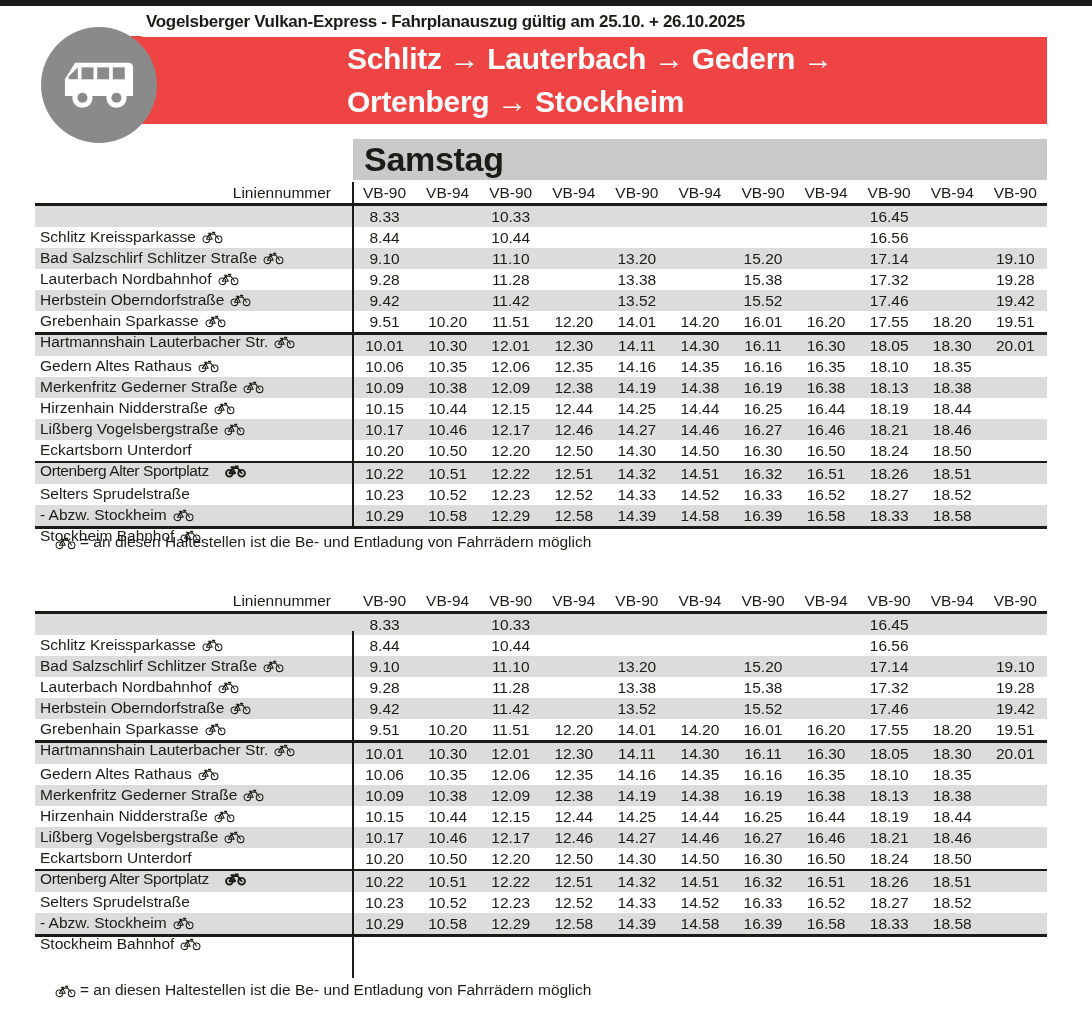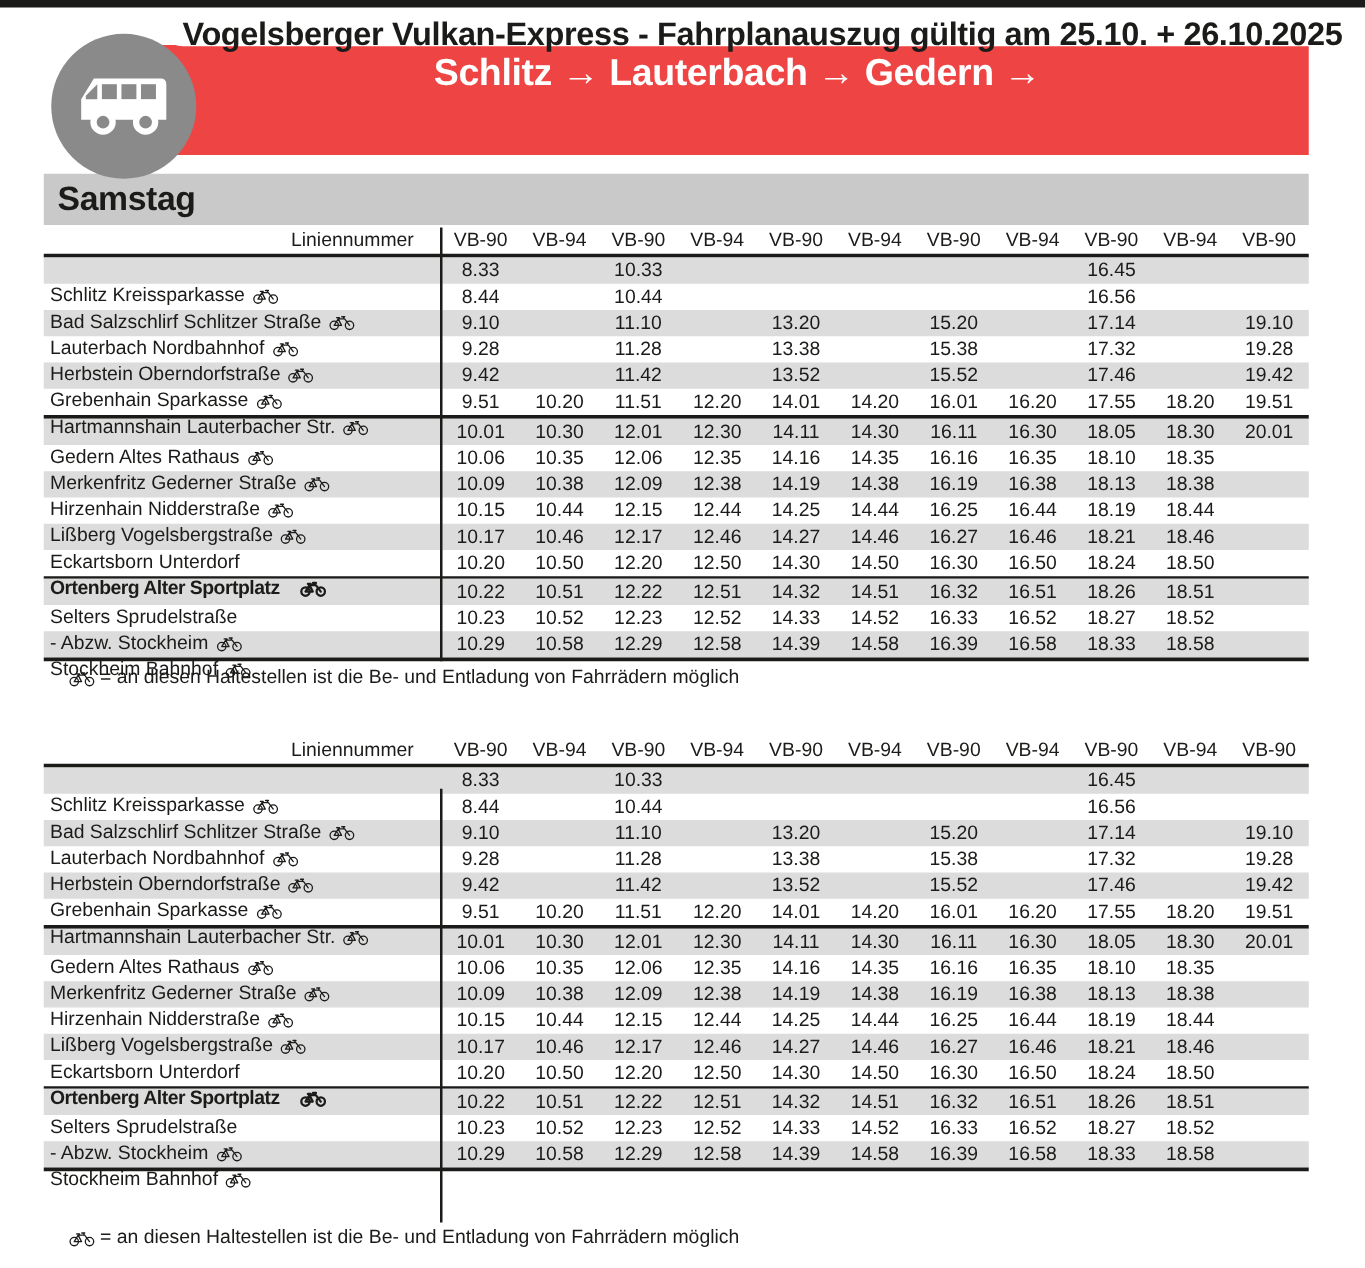--- a/index.html
+++ b/index.html
@@ -3,61 +3,62 @@
 <meta charset="utf-8">
 <style>
   html,body { margin:0; padding:0; background:#fff; }
   #page {
     position:relative; width:1092px; height:1014px; background:#fff;
     font-family:"Liberation Sans", sans-serif; color:#1b1b19; overflow:hidden;
   }
   .top-rule { position:absolute; left:0; top:0; width:1092px; height:6px; background:#1b1b19; z-index:6; }
   .title-notch { position:absolute; left:128px; top:0; width:964px; height:37px; background:#fff;
     border-bottom-left-radius:18px; z-index:3; }
-  .page-title { position:absolute; left:146px; top:12px; font-size:26px; font-weight:bold;
+  .page-title { position:absolute; left:146px; top:12px; font-size:17px; font-weight:bold;
     letter-spacing:-0.3px; white-space:nowrap; z-index:4;text-align:right; }
   .banner { position:absolute; left:112px; top:36px; width:935px; height:88px; background:#ef4444; z-index:1; }
   .banner-text { position:absolute; left:235px; top:1px; color:#fff; font-size:30px; font-weight:bold;
     line-height:43px; letter-spacing:-0.3px; white-space:nowrap; }
   .bus-badge { position:absolute; left:41px; top:27px; width:116px; height:116px; border-radius:50%;
     background:#8a8a8a; z-index:2; display:flex; align-items:center; justify-content:center; }
 
   .table-section { position:absolute; left:35px; width:1012px; }
   #samstag-section { top:139px; }
   #sonntag-section { top:588px; }
-  .day-bar { height:41px; line-height:41px; font-size:27px; font-weight:bold;
+  .day-bar { margin-left:318px; height:41px; line-height:41px; font-size:34px; font-weight:bold;
     padding-left:11px; box-sizing:border-box; letter-spacing:-0.3px; }
   .day-bar.light { background:#c9c9c9; color:#1b1b19; }
   .day-bar.dark  { background:#1b1b19; color:#fff; }
   .header-row { display:flex; height:21px; margin-top:2px; align-items:center; font-size:15.5px; }
   .cell-name { width:318px; box-sizing:border-box; }
   .header-row .cell-name { text-align:right; padding-right:22px; }
   .cell-time { width:63.09px; text-align:center; font-size:15.5px; }
   .rule-thick { height:3px; background:#1b1b19; }
   .rule-thin  { height:2px; background:#1b1b19; }
   .row { display:flex; height:21px; align-items:center; font-size:15.5px; }
   .row.gray { background:#dcdcdc; }
   .row .cell-name { display:flex; align-items:center; gap:6px; padding-left:5px; white-space:nowrap;margin-top:40px; }
-  .row.bold-row .cell-name { font-weight:bold; letter-spacing:-0.4px;gap:16px; }
+  .row.bold-row .cell-name { font-weight:normal; letter-spacing:-0.4px;gap:16px; }
   .vline { position:absolute; left:317px; top:43px; width:2px; height:347px; background:#1b1b19; }
   .bike-icon { display:inline-flex; }
   .bike-icon svg { display:block; }
 
   .footnote { position:absolute; left:55px; font-size:15.5px; display:flex; align-items:center; gap:4px; }
   #samstag-footnote { top:533px; }
   #sonntag-footnote { top:981px; }
 </style>
 </head>
 <body>
 
 <div id="page">
 
   <div class="banner">
     <div class="banner-text">
       <div>Schlitz → Lauterbach → Gedern →</div>
+      <div>Ortenberg → Stockheim</div>
     </div>
   </div>
 
   <div class="bus-badge">
     <span>
       <svg width="92" height="92" viewBox="0 0 100 100">
         <path d="M24,28 L82,28 Q87,28 87,33 L87,64 L13,64 L13,46 Z" fill="#ffffff"></path>
         <polygon points="17,46 17,43 27,33 27,46" fill="#8a8a8a"></polygon>
         <rect x="31" y="33" width="13" height="13" fill="#8a8a8a"></rect>
         <rect x="48" y="33" width="13" height="13" fill="#8a8a8a"></rect>

